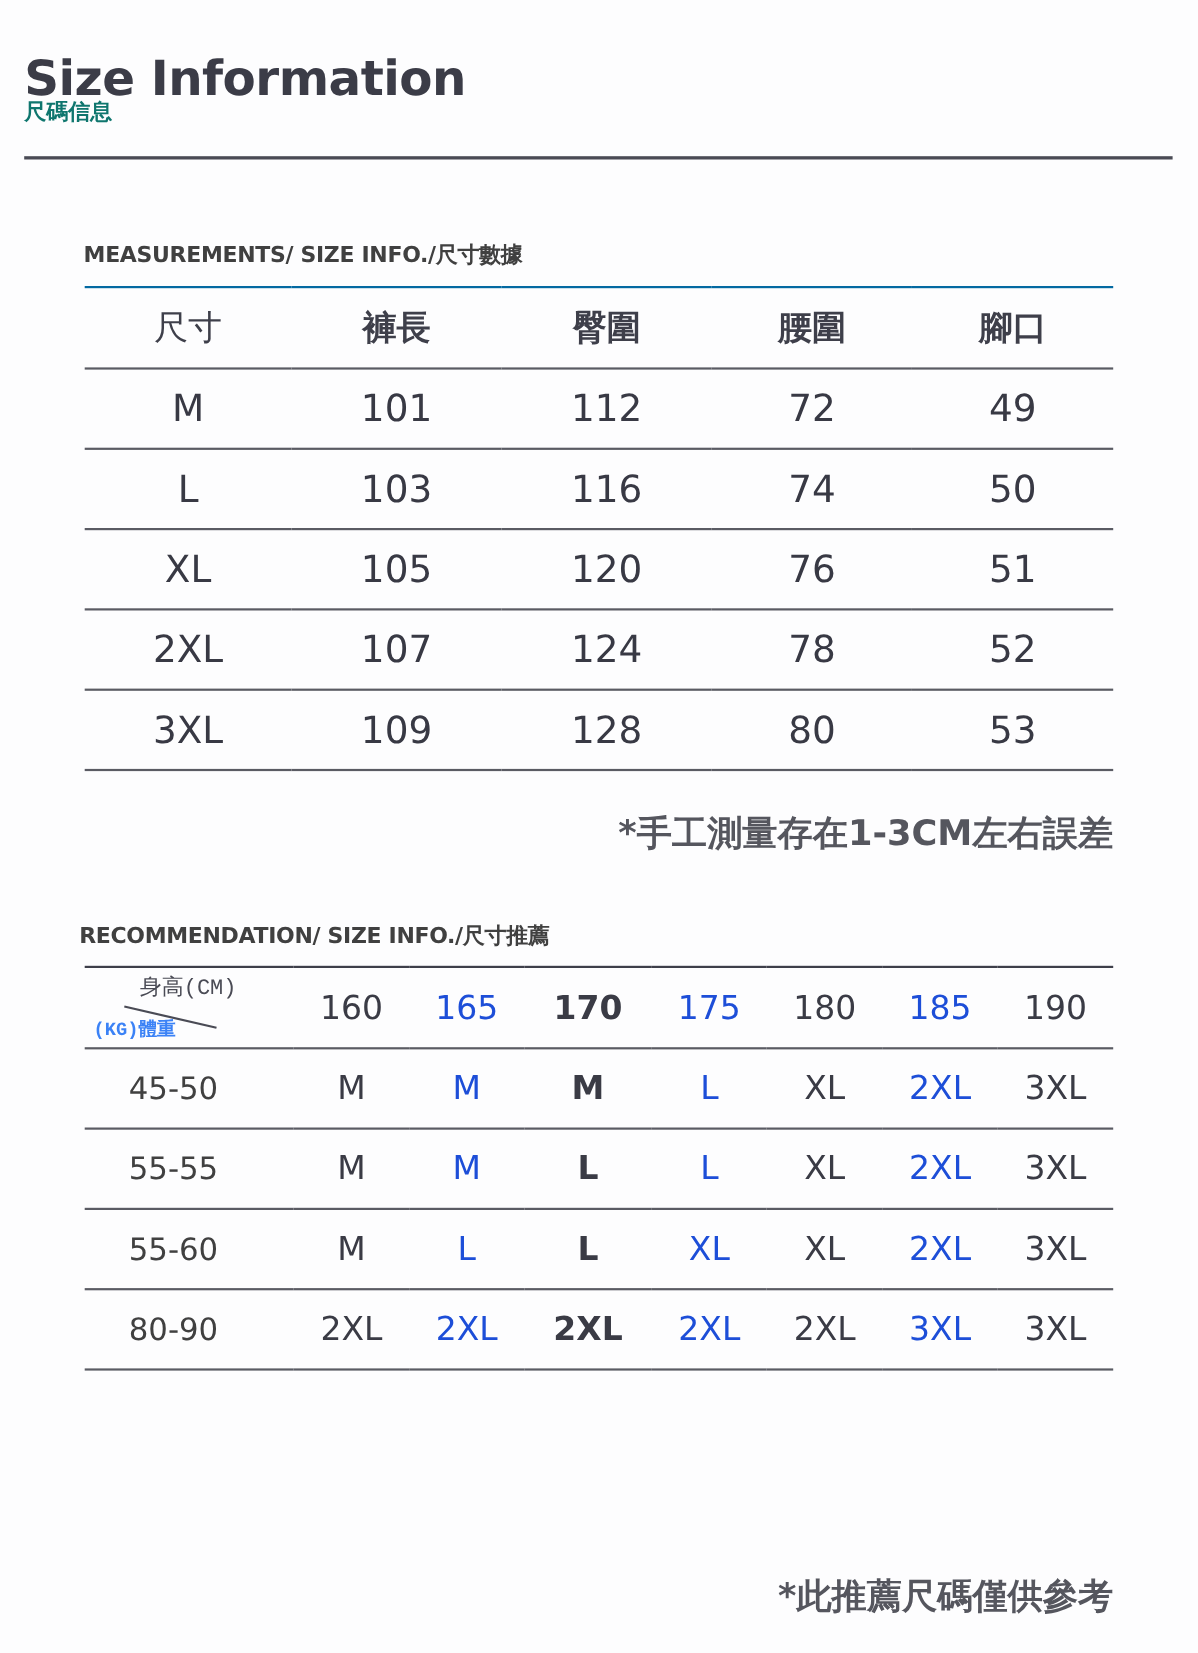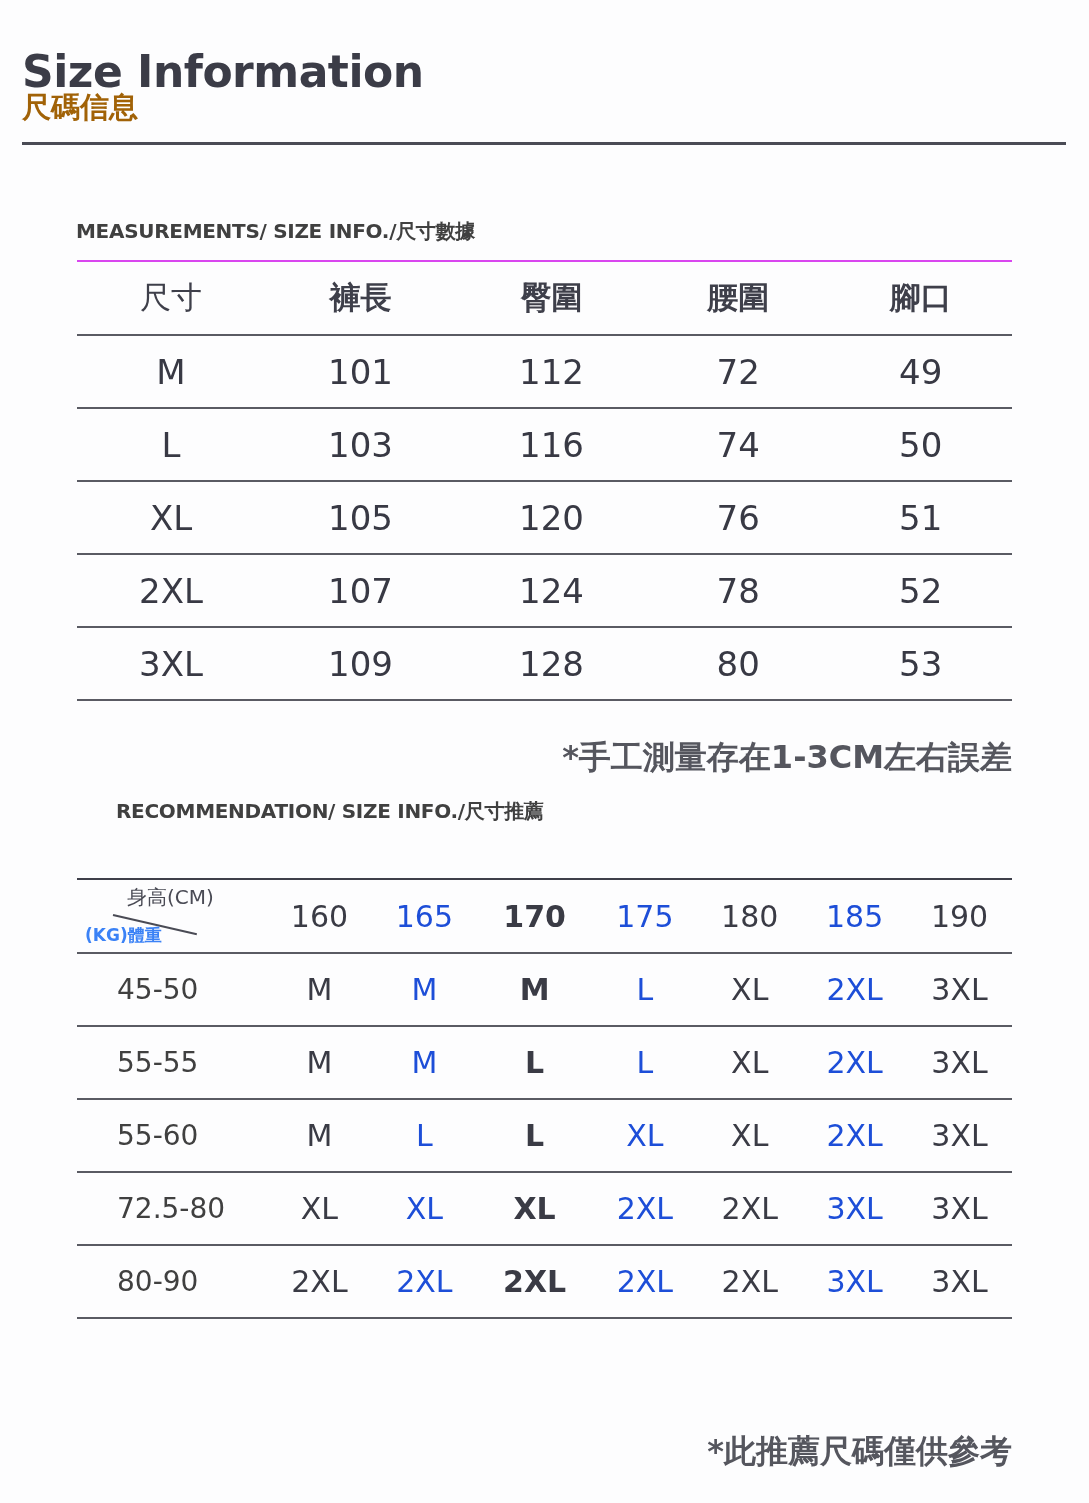--- a/index.html
+++ b/index.html
@@ -13,21 +13,21 @@
   }
   .title {
     position: absolute; left: 22px; top: 30px;
     font-size: 44px; font-weight: bold; color: #3b3c47;
     letter-spacing: -0.5px;
     font-family: "DejaVu Sans", sans-serif;
     margin-top: 16px;
   }
   .subtitle {
     position: absolute; left: 22px; top: 88px;
-    font-size: 29px; font-weight: bold; color: #a16207;
+    font-size: 20px; font-weight: bold; color: #0f766e;
     font-family: "DejaVu Sans", sans-serif;
   }
   .top-rule {
     position: absolute; left: 22px; top: 142px;
     width: 1044px; height: 3px; background: #4a4b55;
   }
   .section-label {
     position: absolute;
     font-size: 20px; font-weight: bold; color: #404040;
     font-family: "DejaVu Sans", sans-serif;
@@ -35,40 +35,40 @@
   }
   .tbl {
     position: absolute; left: 77px; width: 935px;
     border-collapse: collapse;
   }
   .tbl td, .tbl th {
     padding: 0; text-align: center; vertical-align: middle;
     border-bottom: 2px solid #5a5b63;
   }
   .tbl tr.head-row td, .tbl tr.head-row th { border-top: 0; }
-  .meas { top: 260px; border-top: 2px solid #d946ef; }
+  .meas { top: 260px; border-top: 2px solid #0369a1; }
   .meas th {
     height: 72px; font-size: 31px; font-weight: bold; color: #3e3f4a;
   }
   .meas td {
     height: 71px; font-size: 34px; font-weight: normal; color: #383944;
     font-family: "DejaVu Sans", sans-serif;
   }
   .meas th:first-child { font-weight: normal; }
   .note {
     position: absolute; right: 77px;
     font-size: 32px; font-weight: bold; color: #55565e;
     font-family: "DejaVu Sans", sans-serif;
   }
   .rec { top: 878px; border-top: 2px solid #3e3f4a; }
   .rec td { height: 71px; font-size: 30px; color: #3a3b45; }
   .rec td.wt { text-align: left; padding-left: 40px; width: 150px; font-size: 28px; color: #404040; }
   .rec td.light { color: #1d4ed8; }
   .rec td.bold { font-weight: bold; }
-  .rec .hdr-cell { position: relative; height: 72px; padding: 0; }
+  .rec .hdr-cell { position: relative; height: 72px; padding: 0; font-family: Liberation Mono, monospace; }
   .corner {
     position: relative; width: 190px; height: 72px;
   }
   .corner .h-lbl {
     position: absolute; left: 50px; top: 4px; font-size: 20px; color: #4a4b55;
   }
   .corner .w-lbl {
     position: absolute; left: 8px; top: 44px; font-size: 17px; color: #3b82f6; font-weight: bold;
   }
   .corner .diag {
@@ -127,21 +127,21 @@
     <td>109</td>
     <td>128</td>
     <td>80</td>
     <td>53</td>
   </tr>
 </tbody>
   </table>
 
 <div class="note" style="top:736px;">*手工測量存在1-3CM左右誤差</div>
 
-<div class="section-label" style="left:72px; top:798px;margin-left:44px;">RECOMMENDATION/ SIZE INFO./尺寸推薦</div>
+<div class="section-label" style="left:72px; top:837px;">RECOMMENDATION/ SIZE INFO./尺寸推薦</div>
 
 <table class="tbl rec">
   <tbody>
       <tr class="head-row">
     <td class="hdr-cell" style="width:190px;">
       <div class="corner">
         <span class="h-lbl">身高(CM)</span>
         <span class="diag"></span>
         <span class="w-lbl">(KG)體重</span>
       </div>
@@ -179,35 +179,25 @@
     <td class="wt">55-60</td>
     <td>M</td>
     <td class="light">L</td>
     <td class="bold">L</td>
     <td class="light">XL</td>
     <td>XL</td>
     <td class="light">2XL</td>
     <td>3XL</td>
   </tr>
   <tr>
-    <td class="wt">72.5-80</td>
-    <td>XL</td>
-    <td class="light">XL</td>
-    <td class="bold">XL</td>
+    <td class="wt">80-90</td>
+    <td>2XL</td>
+    <td class="light">2XL</td>
+    <td class="bold">2XL</td>
     <td class="light">2XL</td>
     <td>2XL</td>
     <td class="light">3XL</td>
     <td>3XL</td>
   </tr>
-  <tr>
-    <td class="wt">80-90</td>
-    <td>2XL</td>
-    <td class="light">2XL</td>
-    <td class="bold">2XL</td>
-    <td class="light">2XL</td>
-    <td>2XL</td>
-    <td class="light">3XL</td>
-    <td>3XL</td>
-  </tr>
 </tbody>
   </table>
 
 <div class="note" style="top:1430px;text-align:right;">*此推薦尺碼僅供參考</div>
 
 </body></html>

